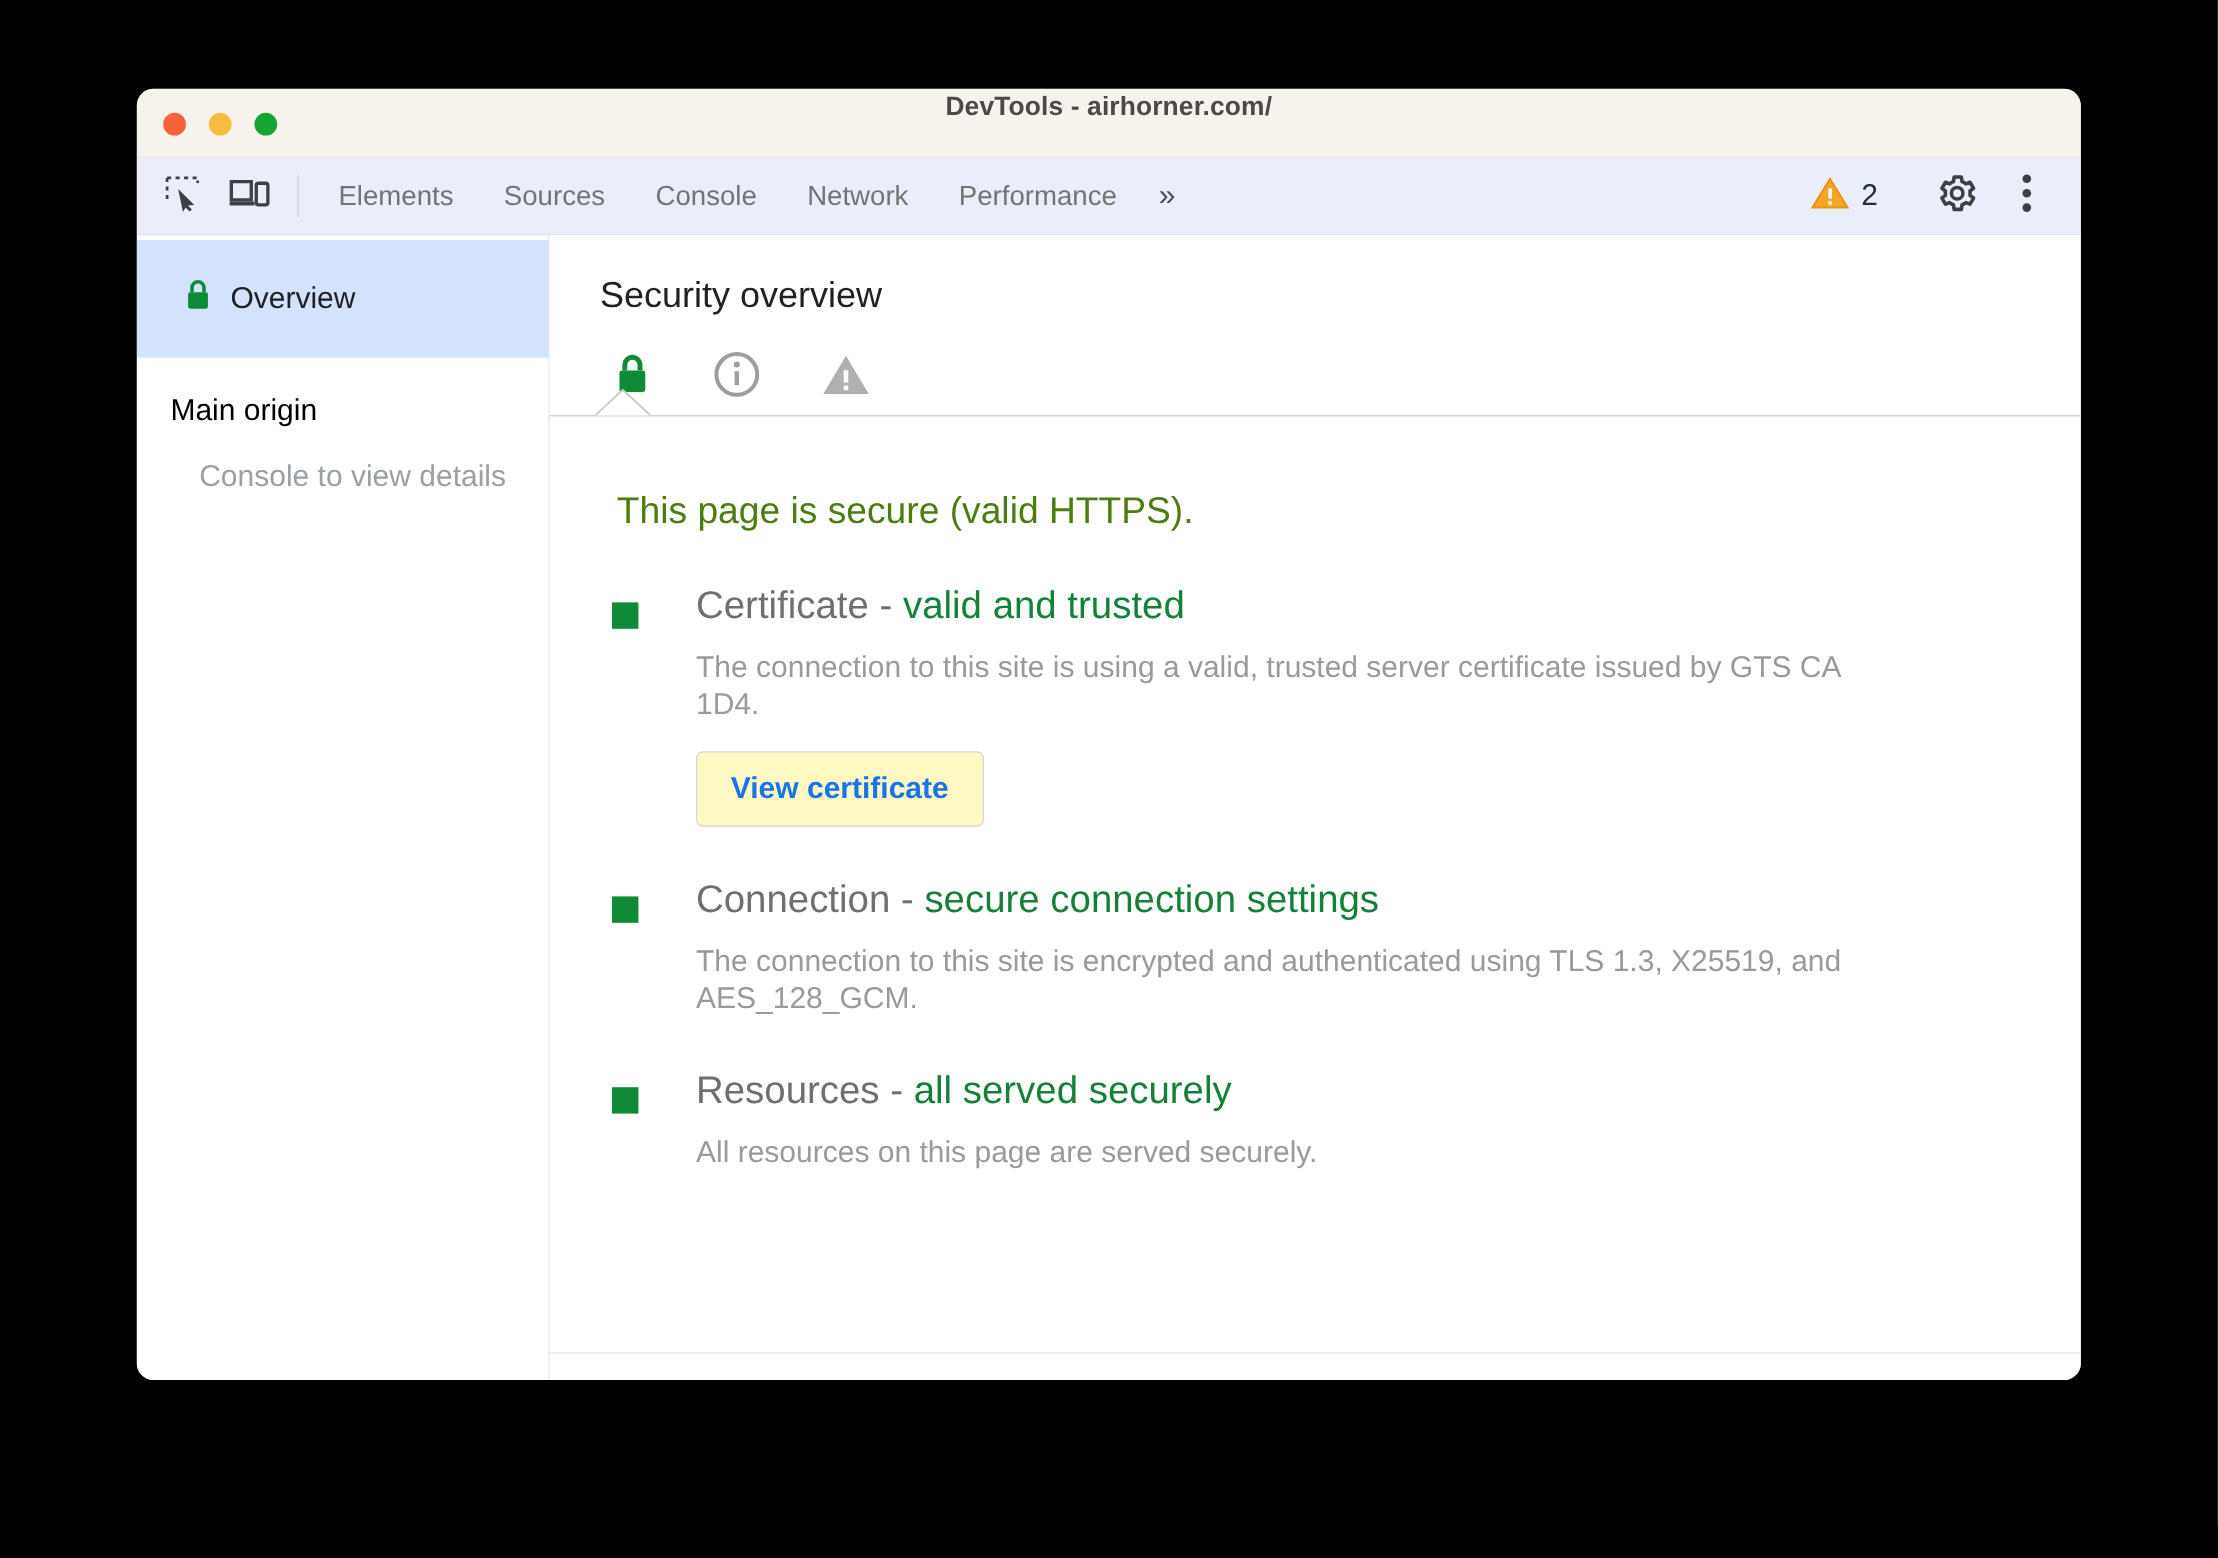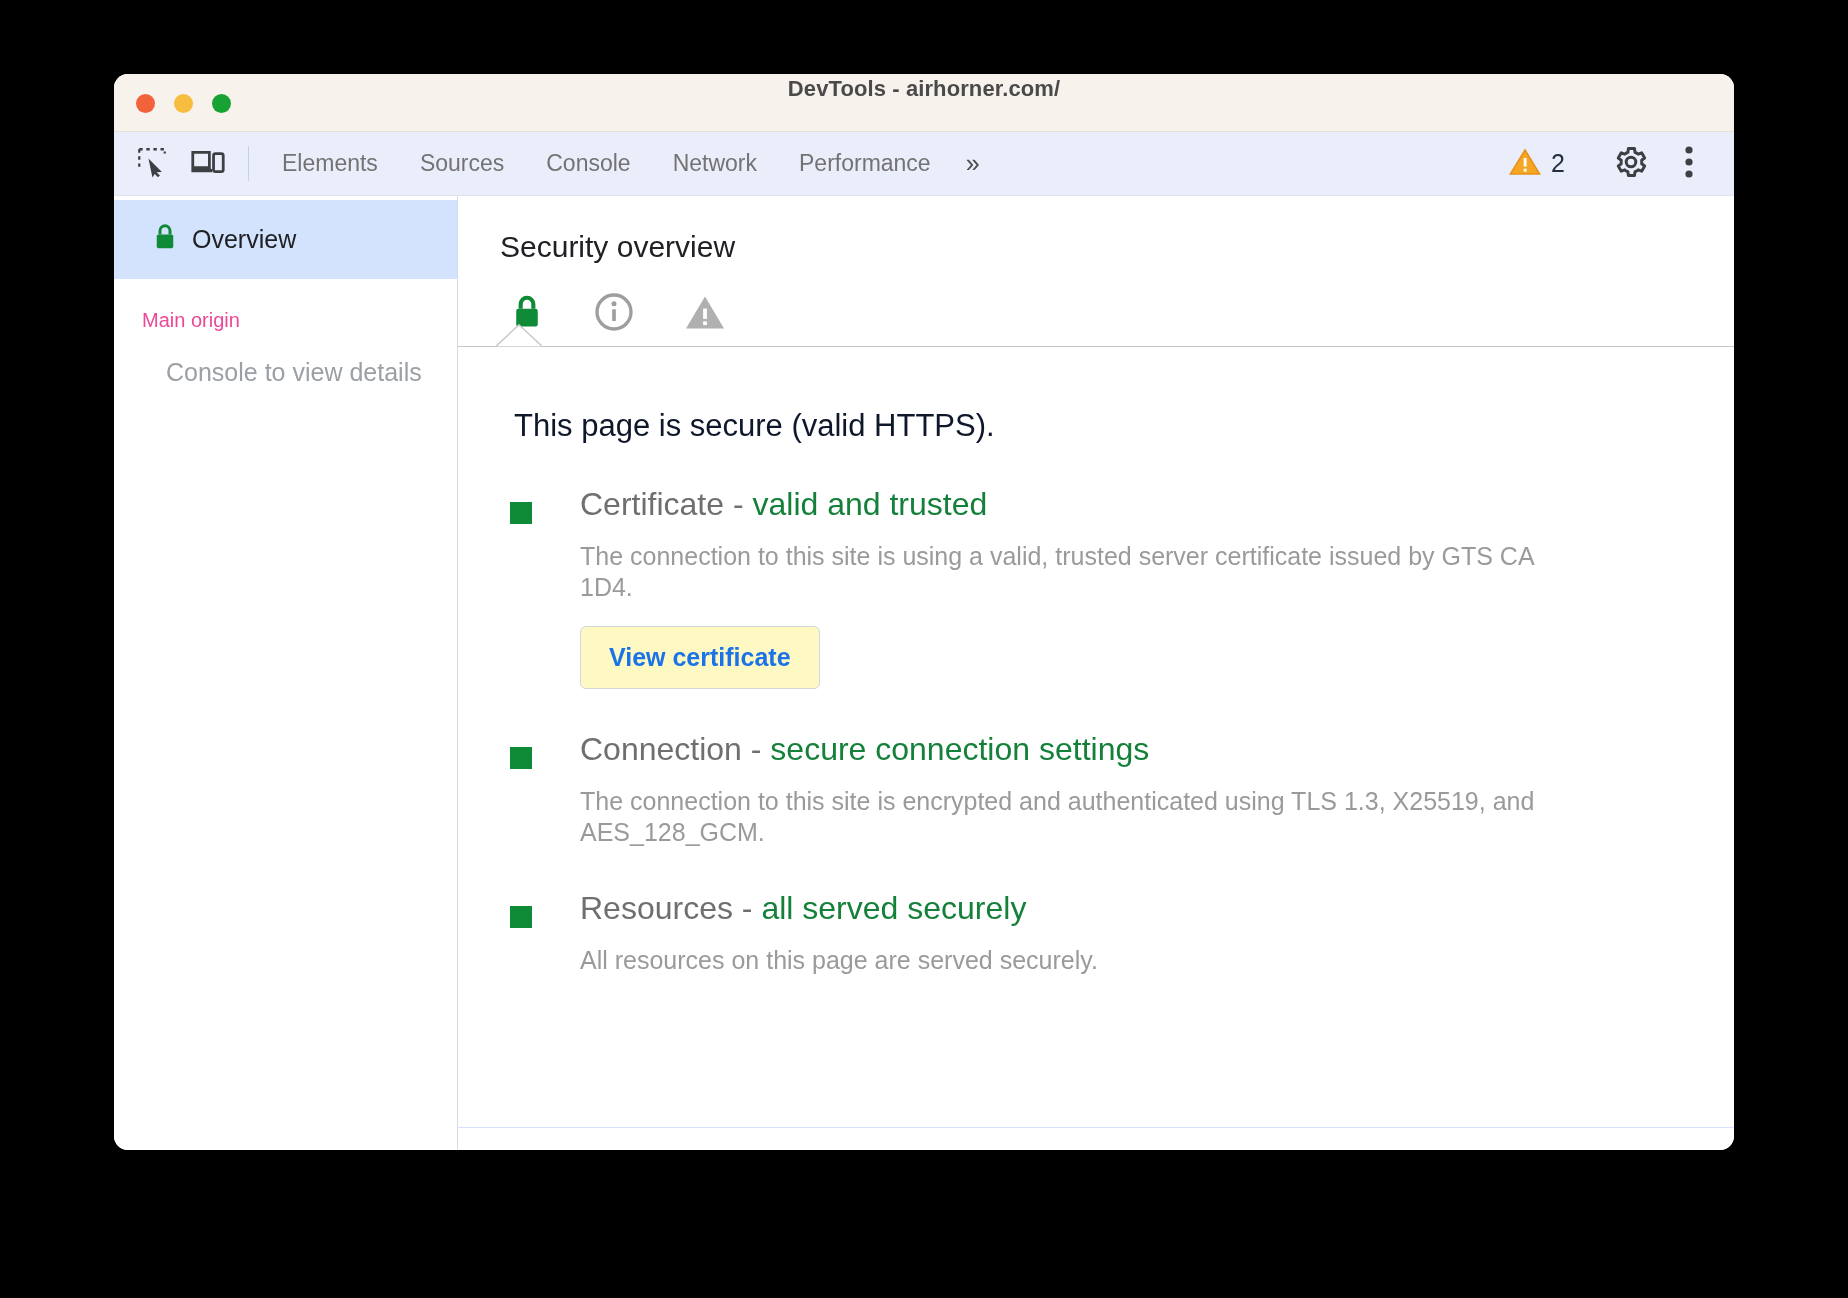--- a/index.html
+++ b/index.html
@@ -135,28 +135,28 @@
     flex: 0 0 344px;
     background: #ffffff;
     border-right: 1px solid #d8dce8;
     padding-top: 4px;
   }
   .side-row {
     display: flex;
     align-items: center;
     gap: 14px;
     padding: 0 0 0 38px;
-    height: 79px;
+    height: 98px;
     font-size: 25px;
     color: #202124;
   }
   .side-row.selected { background: #d3e3fd; }
   .side-group {
-    font-size: 20px;
-    color: #ec4899;
+    font-size: 25px;
+    color: #000000;
     padding: 30px 0 0 28px;
   }
   .side-sub {
     font-size: 25px;
     color: #9aa0a6;
     padding: 26px 0 0 52px;
   }
 
   #main { flex: 1; background: #ffffff; min-width: 0; position: relative; }
   #main-title {
@@ -179,21 +179,21 @@
     background: #c7c7c7;
   }
   #notch-line {
     position: absolute;
     left: 38px; top: -14px;
     width: 46px; height: 23px;
   }
 
   #summary {
     font-size: 31px;
-    color: #0f172a;
+    color: #4d7c0f;
     padding: 54px 0 0 56px;
   }
 
   .section { padding: 42px 0 0 52px; display: flex; }
   .sq {
     width: 22px; height: 22px;
     background: #0f8a36;
     margin-top: 16px;
     flex: 0 0 22px;
   }

